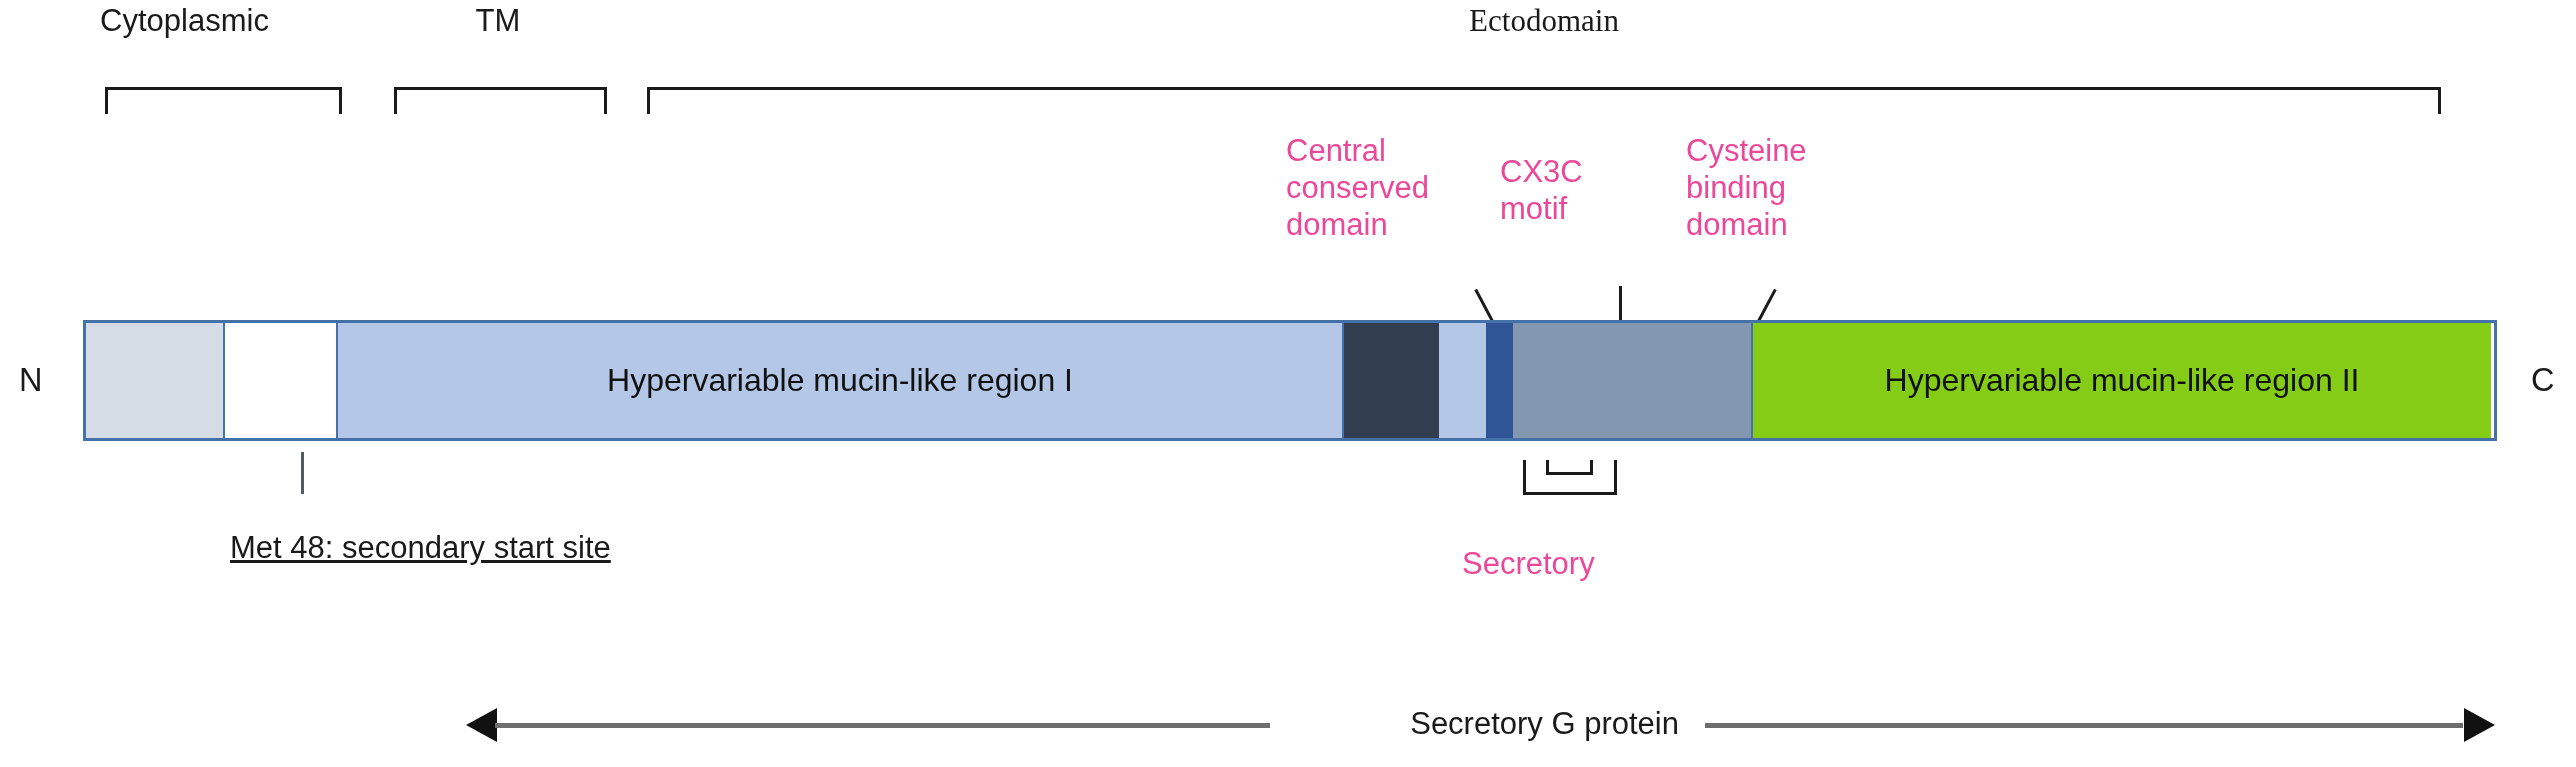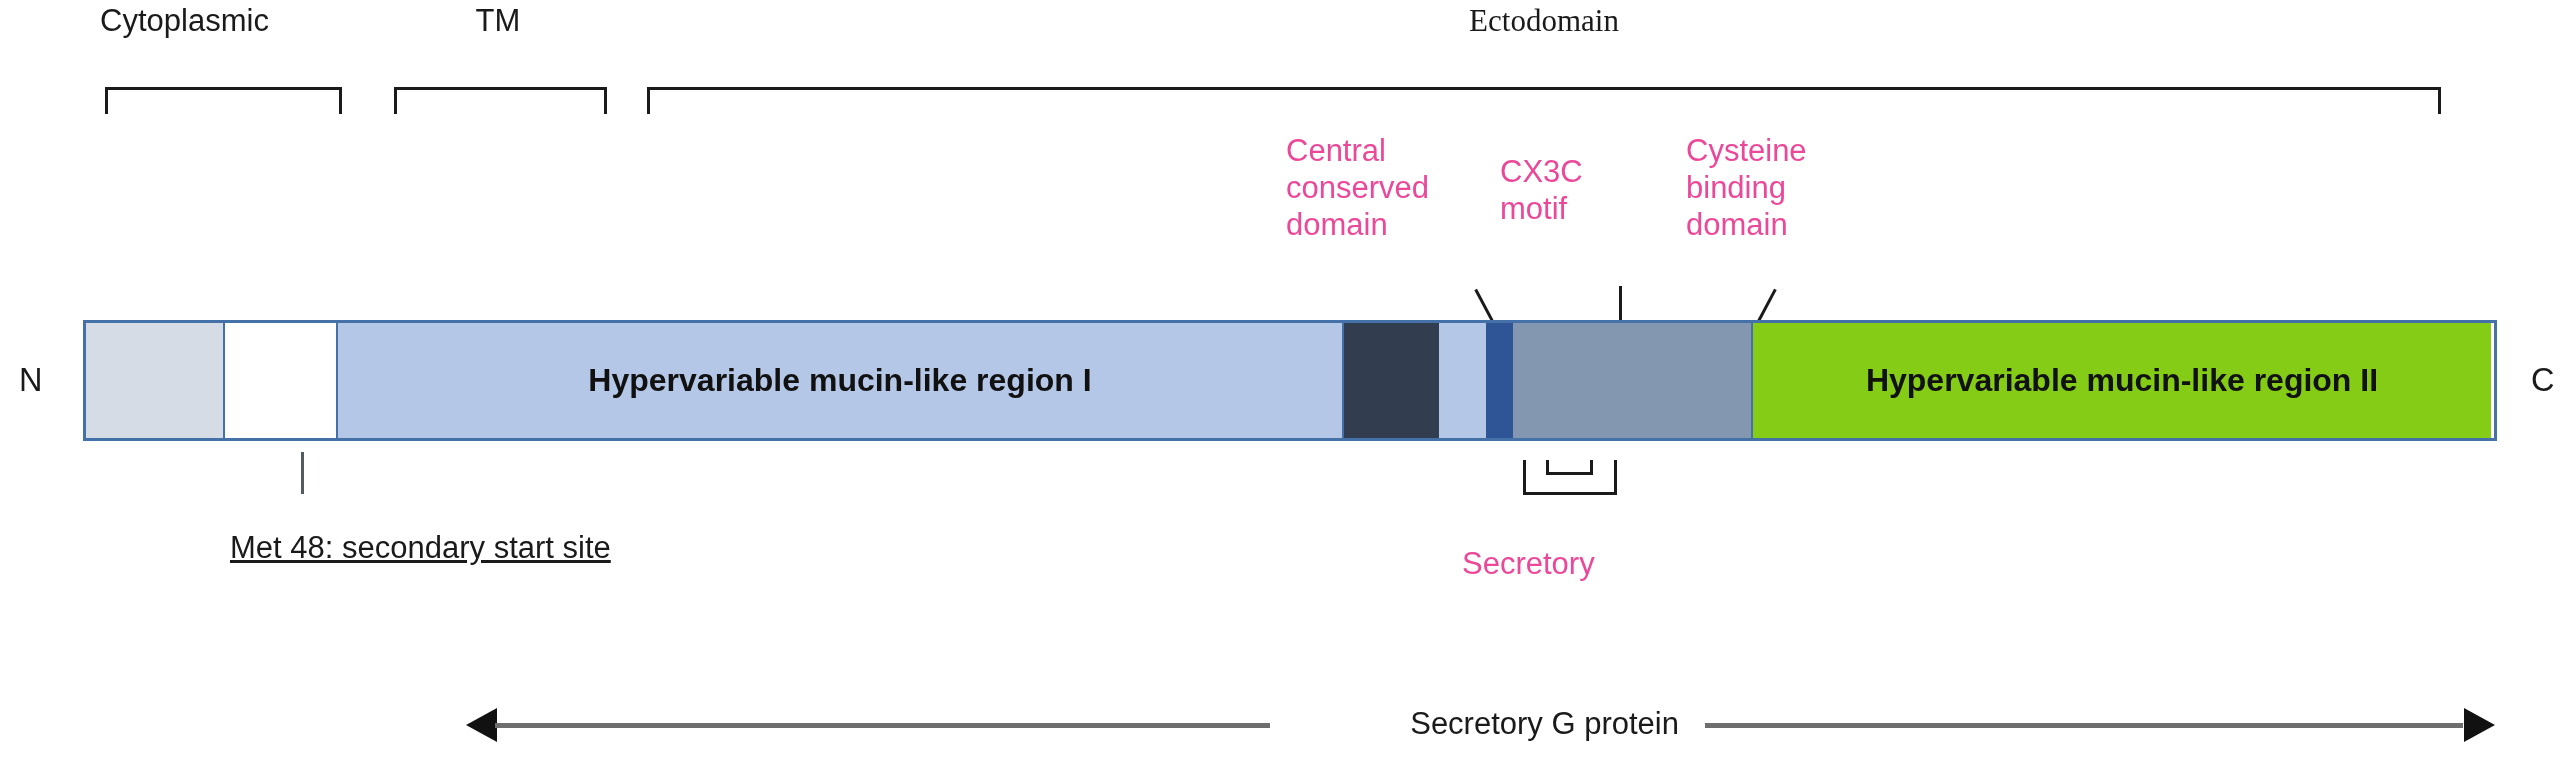--- a/index.html
+++ b/index.html
@@ -45,21 +45,20 @@
     color: #ec4899;
   }
 
   
   #bar {
     box-sizing: border-box;
     border: 3.4px solid #4472a8;
     background: #ffffff;
     display: flex;
     overflow: hidden;
-    font-weight: bold;
   }
   .seg {
     box-sizing: border-box;
     height: 100%;
     display: flex;
     align-items: center;
     justify-content: center;
     border-right: 2.7px solid #4472a8;
     overflow: hidden;
   }

